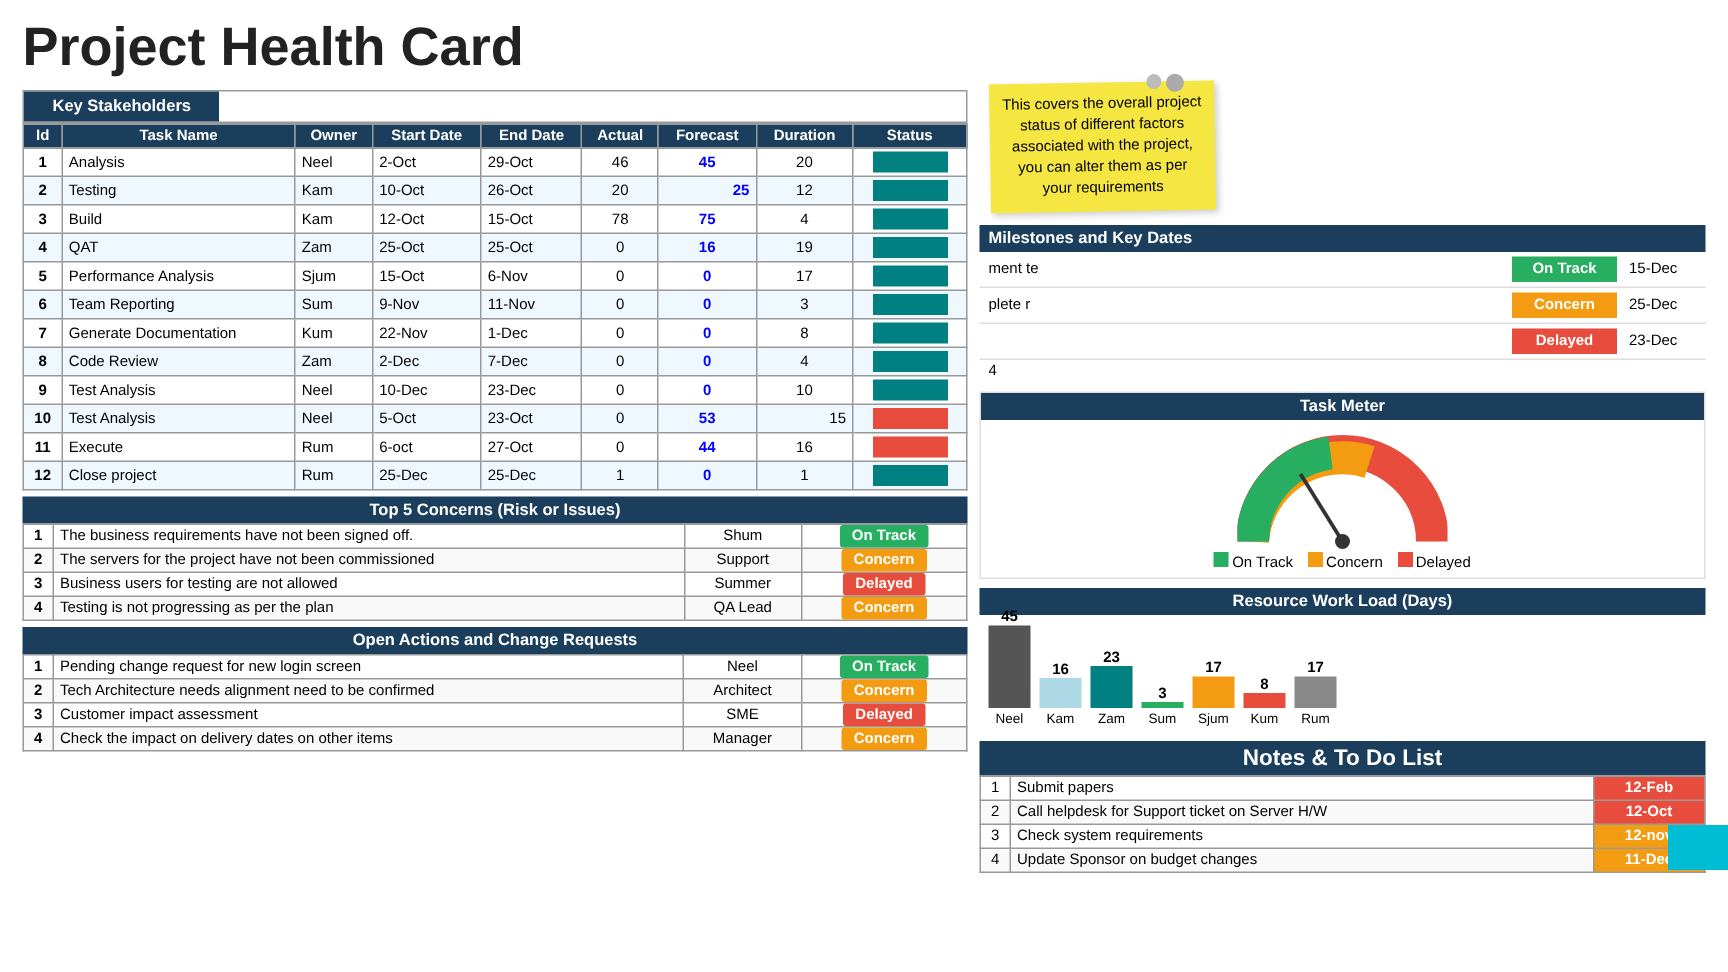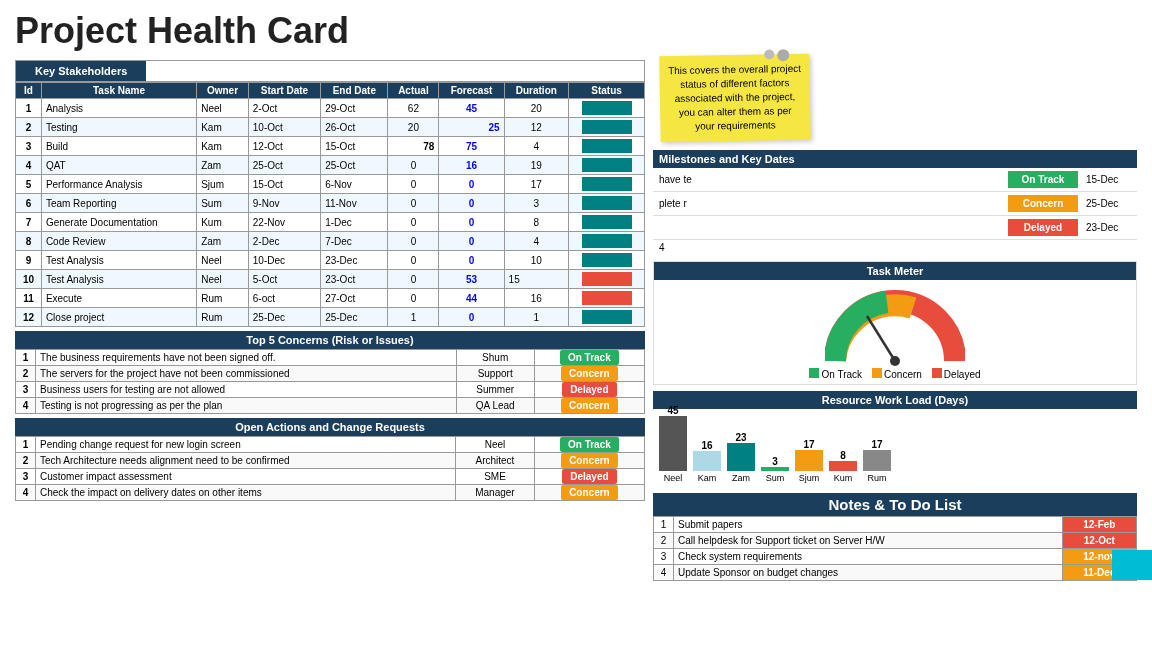--- a/index.html
+++ b/index.html
@@ -86,21 +86,21 @@
             <th>Status</th>
           </tr>
         </thead>
         <tbody id="tasks-tbody">
         <tr>
     <td style="text-align:center;font-weight:bold;">1</td>
     <td>Analysis</td>
     <td>Neel</td>
     <td>2-Oct</td>
     <td>29-Oct</td>
-    <td style="text-align:center;">62</td>
+    <td style="text-align:center;">46</td>
     <td style="text-align:center;color:blue;font-weight:bold;">45</td>
     <td style="text-align:center;">20</td>
     <td style="text-align:center;">
                 <div style="background:#008080;height:14px;width:50px;margin:auto;"></div>
               </td>
   </tr>
             <tr style="background: rgb(240, 248, 255);">
     <td style="text-align:center;font-weight:bold;">2</td>
     <td>Testing</td>
     <td>Kam</td>
@@ -112,21 +112,21 @@
     <td style="text-align:center;">
                 <div style="background:#008080;height:14px;width:50px;margin:auto;"></div>
               </td>
   </tr>
             <tr>
     <td style="text-align:center;font-weight:bold;">3</td>
     <td>Build</td>
     <td>Kam</td>
     <td>12-Oct</td>
     <td>15-Oct</td>
-    <td style="text-align:right;font-weight:bold;">78</td>
+    <td style="text-align:center;">78</td>
     <td style="text-align:center;color:blue;font-weight:bold;">75</td>
     <td style="text-align:center;">4</td>
     <td style="text-align:center;">
                 <div style="background:#008080;height:14px;width:50px;margin:auto;"></div>
               </td>
   </tr>
             <tr style="background: rgb(240, 248, 255);">
     <td style="text-align:center;font-weight:bold;">4</td>
     <td>QAT</td>
     <td>Zam</td>
@@ -205,21 +205,21 @@
               </td>
   </tr>
             <tr style="background: rgb(240, 248, 255);">
     <td style="text-align:center;font-weight:bold;">10</td>
     <td>Test Analysis</td>
     <td>Neel</td>
     <td>5-Oct</td>
     <td>23-Oct</td>
     <td style="text-align:center;">0</td>
     <td style="text-align:center;color:blue;font-weight:bold;">53</td>
-    <td style="text-align:left;">15</td>
+    <td style="text-align:right;">15</td>
     <td style="text-align:center;">
                 <div style="background:#e74c3c;height:14px;width:50px;margin:auto;"></div>
               </td>
   </tr>
             <tr>
     <td style="text-align:center;font-weight:bold;">11</td>
     <td>Execute</td>
     <td>Rum</td>
     <td>6-oct</td>
     <td>27-Oct</td>
@@ -311,21 +311,21 @@
       </div>
 
     </div>
 
     <div class="right-panel">
 
       <div style="margin-top: 90px; margin-bottom:6px;">
         <div class="milestones-header">Milestones and Key Dates</div>
         <div id="milestones-rows">
             <div style="display: flex; align-items: center; padding: 3px 6px; border-bottom: 1px solid rgb(221, 221, 221); gap: 8px;">
-    <div style="flex:1;font-size:10px;">have
+    <div style="flex:1;font-size:10px;">ment
 te</div>
     <span style="background:#27ae60;color:#fff;padding:3px 10px;font-weight:bold;font-size:10px;min-width:70px;text-align:center;">On Track</span>
     <span style="font-size:10px;min-width:45px;">15-Dec</span>
   </div>
             <div style="display: flex; align-items: center; padding: 3px 6px; border-bottom: 1px solid rgb(221, 221, 221); gap: 8px;">
     <div style="flex:1;font-size:10px;">plete
 r</div>
     <span style="background:#f39c12;color:#fff;padding:3px 10px;font-weight:bold;font-size:10px;min-width:70px;text-align:center;">Concern</span>
     <span style="font-size:10px;min-width:45px;">25-Dec</span>
   </div>

